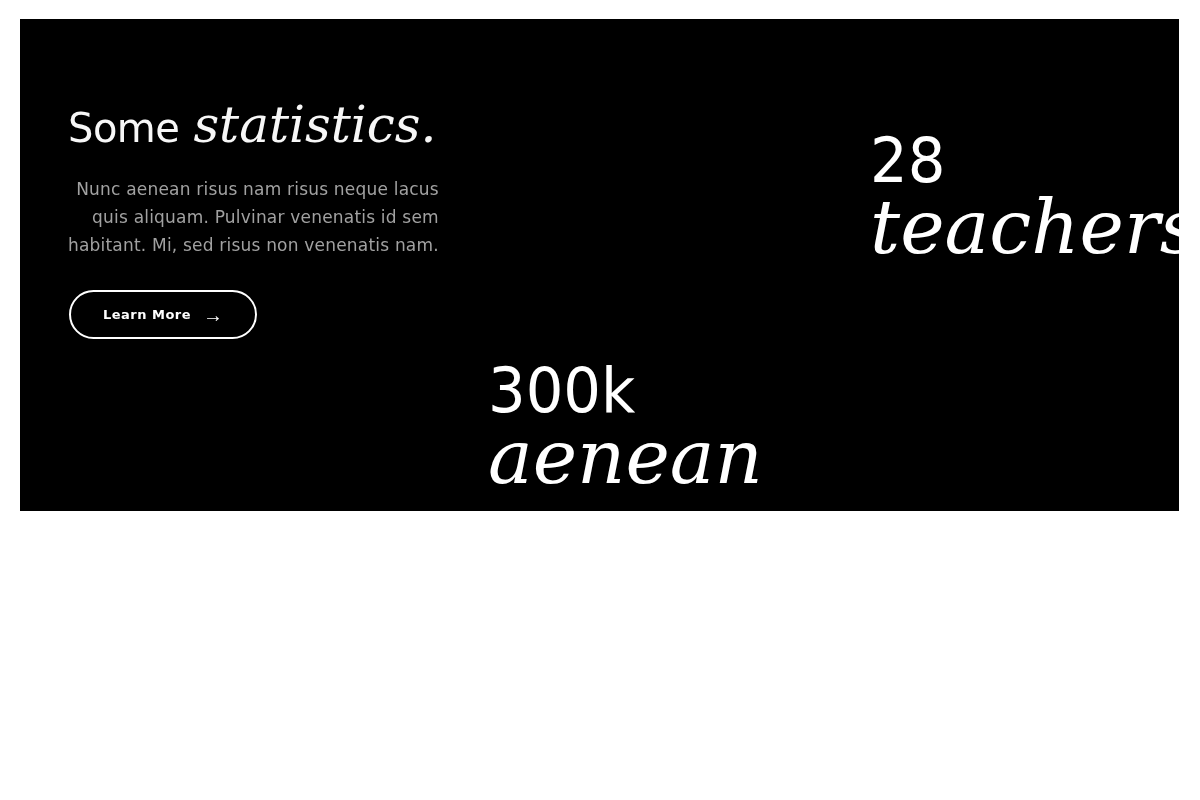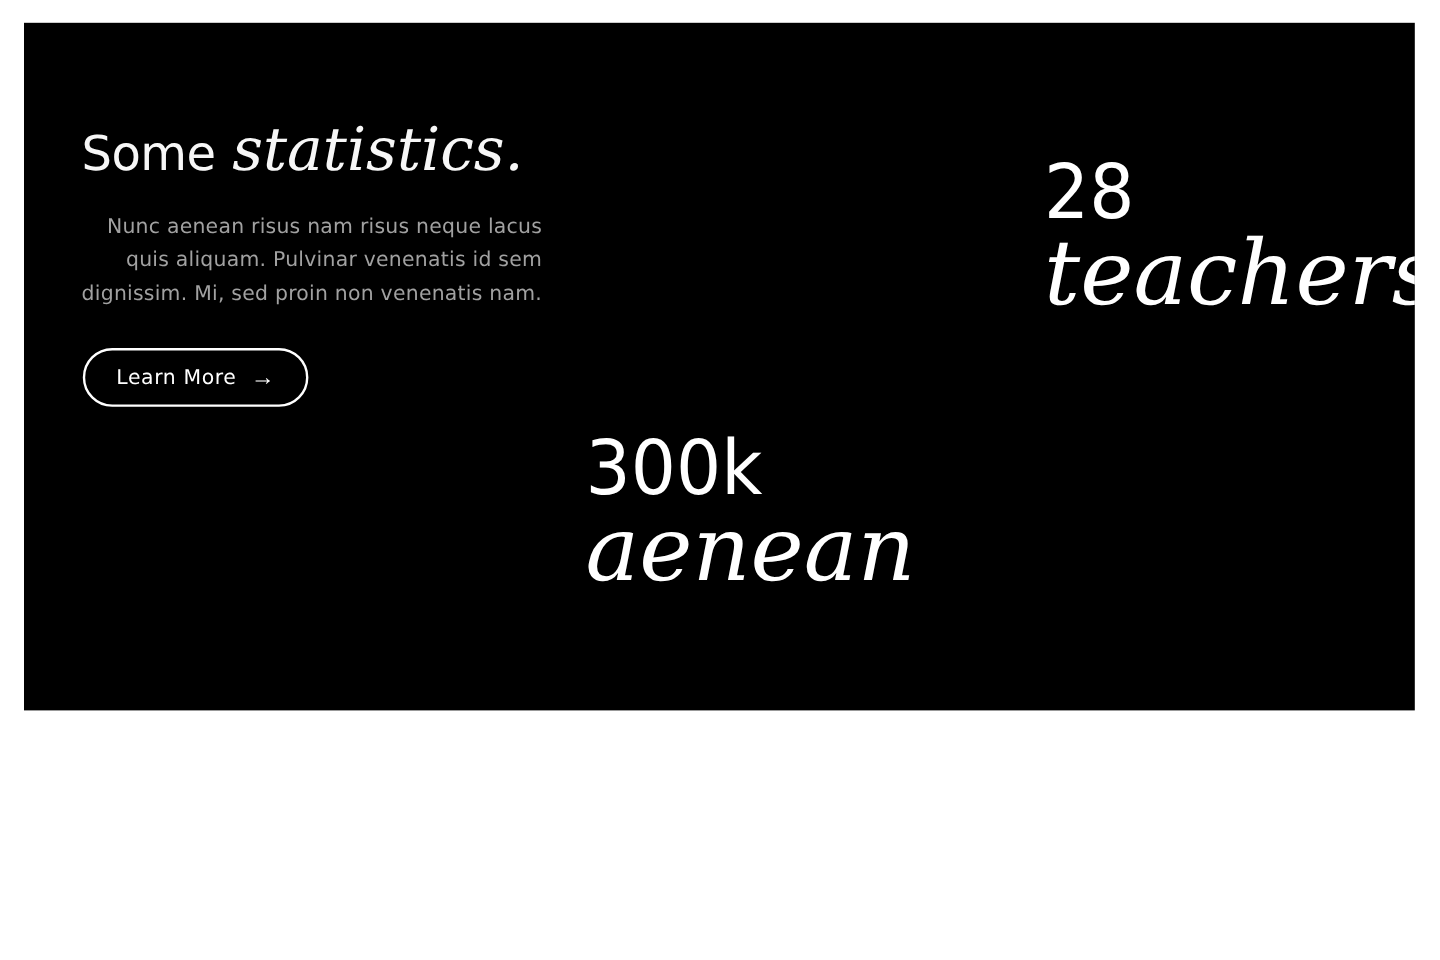--- a/index.html
+++ b/index.html
@@ -2,21 +2,21 @@
 <html><head>
 <meta charset="utf-8">
 <style>
   * { margin: 0; padding: 0; box-sizing: border-box; }
   html, body { width: 1200px; height: 800px; background: #ffffff; overflow: hidden; }
   body { font-family: "DejaVu Sans", sans-serif; position: relative; }
 
   .panel {
     position: absolute;
     left: 20px; top: 19px;
-    width: 1159px; height: 573px;
+    width: 1159px; height: 492px;
     background: #000000;
     overflow: hidden;
   }
 
   
   .hero-title {
     position: absolute;
     left: 48px; top: 81px;
     line-height: 50px;
     white-space: nowrap;
@@ -62,22 +62,22 @@
     gap: 12px;
     padding: 0 24px;
     background: transparent;
     border: 2px solid #ffffff;
     border-radius: 26px;
     color: #ffffff;
     cursor: pointer;
   }
   .learn-more .btn-label {
     font-family: "DejaVu Sans", sans-serif;
-    font-size: 17px;
-    font-weight: 400;
+    font-size: 13px;
+    font-weight: 700;
     letter-spacing: 0.5px;
     white-space: nowrap;
   }
   .learn-more .btn-arrow {
     font-size: 20px;
     font-weight: 400;
     line-height: 1;
   }
 
   
@@ -112,21 +112,21 @@
 
 <section class="panel">
 
   <h1 class="hero-title">
     <span class="title-regular">Some</span><span class="title-italic">statistics.</span>
   </h1>
 
   <div class="hero-desc">
     <span class="line">Nunc aenean risus nam risus neque lacus</span>
     <span class="line">quis aliquam. Pulvinar venenatis id sem</span>
-    <span class="line">dignissim. Mi, sed proin non venenatis nam.</span>
+    <span class="line">habitant. Mi, sed risus non venenatis nam.</span>
   </div>
 
   <button class="learn-more">
     <span class="btn-label">Learn More</span>
     <span class="btn-arrow">→</span>
   </button>
 
 
   <div class="stat stat-2">
     <div class="value">28</div>

